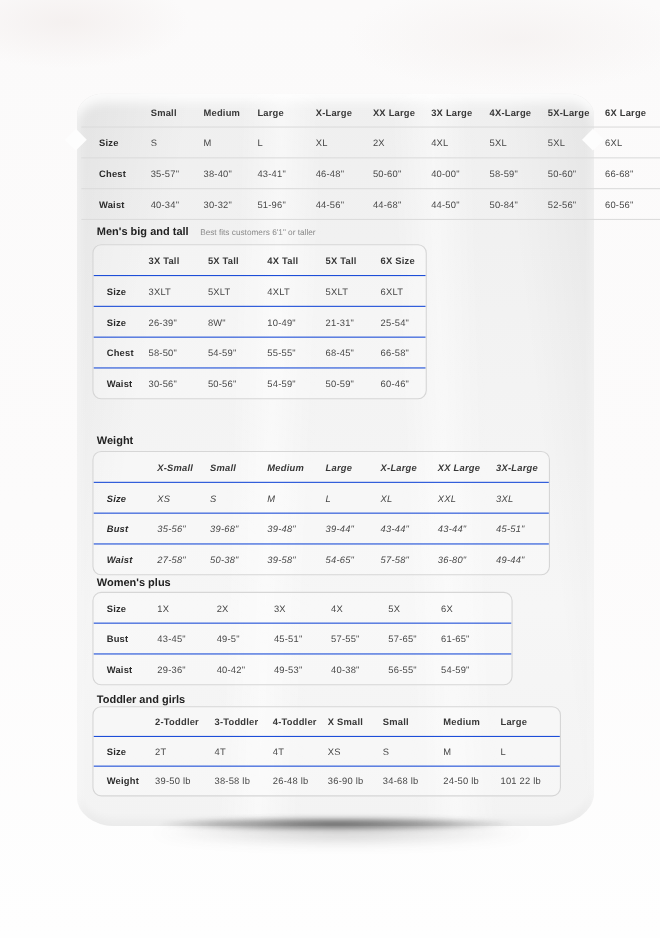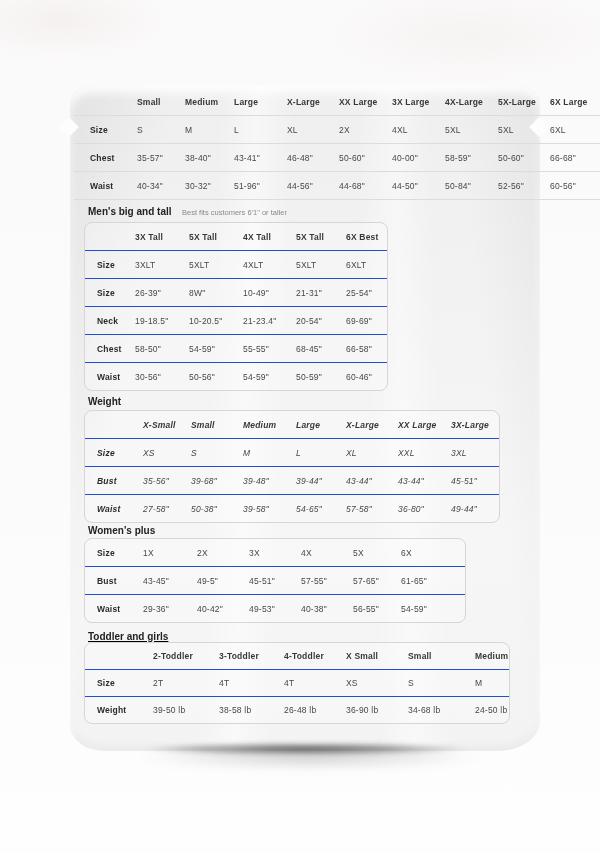--- a/index.html
+++ b/index.html
@@ -47,26 +47,26 @@
   .boxed .row:last-child{border-bottom:none;}
   .cell{padding-left:2px;white-space:nowrap;letter-spacing:.2px;color:#474747;}
   .cell.label{font-weight:700;color:#2b2b2b;padding-left:12px;}
   .head .cell{color:#383838;font-weight:600;}
   .s1{left:74px;top:88px;width:526px;--cols:61px 48px 49px 53px 52px 53px 53px 53px 52px 1fr;}
   .s1 .cell.label{padding-left:16px;}
   .s2box{left:84px;top:222px;width:302px;--cols:48px 54px 54px 53px 50px 1fr;}
   .s3box{left:84px;top:410px;width:414px;font-style:italic;--cols:56px 48px 52px 53px 50px 52px 53px 1fr;}
   .s4box{left:84px;top:538px;width:380px;--cols:56px 54px 52px 52px 52px 48px 1fr;}
   .s5box{left:84px;top:642px;width:424px;--cols:54px 54px 53px 50px 50px 55px 52px 1fr;}
-  .s5box .row{height:26px;gap:12px;}
+  .s5box .row{height:26px;}
   
   .sec-head{position:absolute;z-index:3;left:88px;white-space:nowrap;}
   .sec-head .h{font-size:10px;font-weight:700;color:#222;}
   .sec-head .sub{font-size:7.5px;color:#8a8a8a;margin-left:6px;}
-  .h2{top:201px;} .h3{top:391px;} .h4{top:520px;} .h5{top:626px;text-decoration:underline;}
+  .h2{top:201px;} .h3{top:391px;} .h4{top:520px;} .h5{top:626px;}
 </style>
 </head>
 <body>
 
 <div class="stage">
   <div class="bg-tint"></div>
 
   <div class="pouch"></div>
   <div class="pouch-crease"></div>
   <div class="notch notch-l"></div>
@@ -129,45 +129,37 @@
     <span class="h">Men's big and tall</span>
     <span class="sub">Best fits customers 6'1" or taller</span>
   </div>
   <section class="tbl boxed s2box">
       <div class="row head">
         <div class="cell label"></div>
         <div class="cell">3X Tall</div>
         <div class="cell">5X Tall</div>
         <div class="cell">4X Tall</div>
         <div class="cell">5X Tall</div>
-        <div class="cell">6X Best</div>
+        <div class="cell">6X Size</div>
       </div>
       <div class="row">
         <div class="cell label">Size</div>
         <div class="cell">3XLT</div>
         <div class="cell">5XLT</div>
         <div class="cell">4XLT</div>
         <div class="cell">5XLT</div>
         <div class="cell">6XLT</div>
       </div>
       <div class="row">
         <div class="cell label">Size</div>
         <div class="cell">26-39"</div>
         <div class="cell">8W"</div>
         <div class="cell">10-49"</div>
         <div class="cell">21-31"</div>
         <div class="cell">25-54"</div>
-      </div>
-      <div class="row">
-        <div class="cell label">Neck</div>
-        <div class="cell">19-18.5"</div>
-        <div class="cell">10-20.5"</div>
-        <div class="cell">21-23.4"</div>
-        <div class="cell">20-54"</div>
-        <div class="cell">69-69"</div>
       </div>
       <div class="row">
         <div class="cell label">Chest</div>
         <div class="cell">58-50"</div>
         <div class="cell">54-59"</div>
         <div class="cell">55-55"</div>
         <div class="cell">68-45"</div>
         <div class="cell">66-58"</div>
       </div>
       <div class="row">

